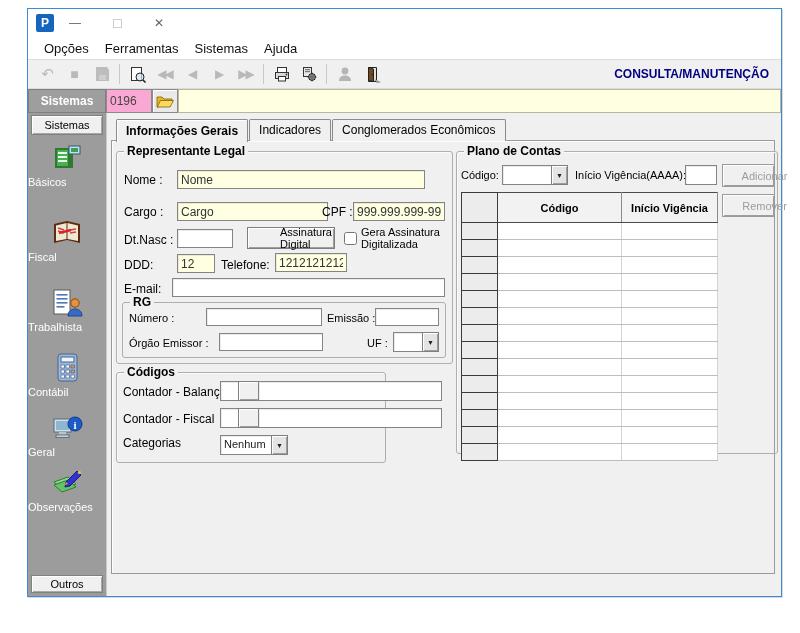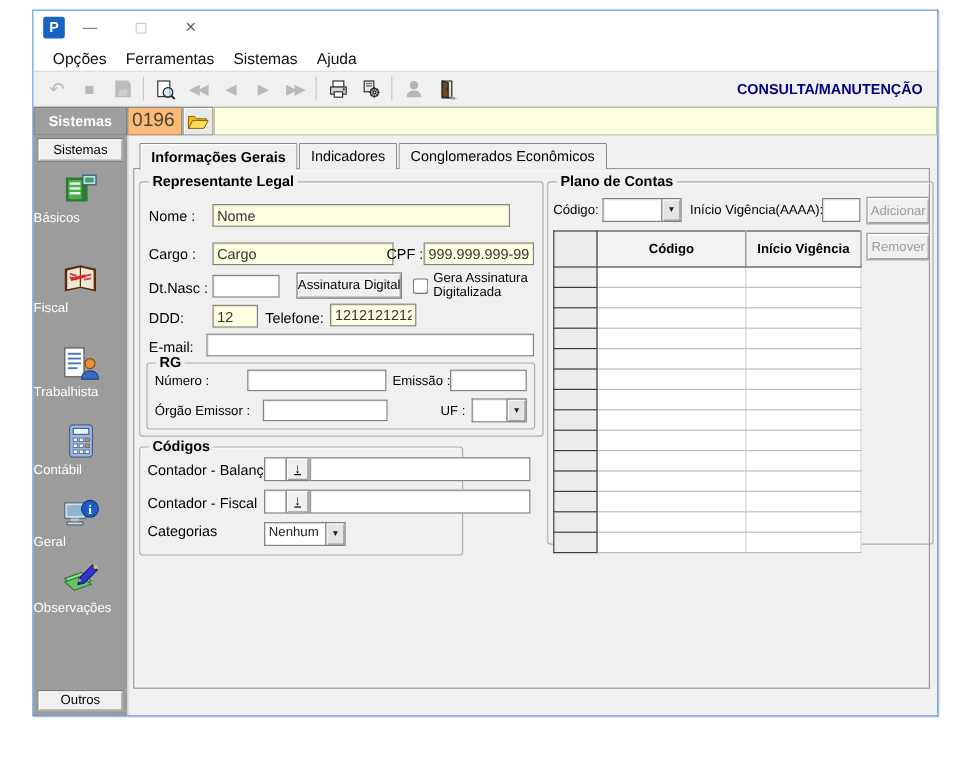--- a/index.html
+++ b/index.html
@@ -29,21 +29,21 @@
   .tbtn { width:27px; height:24px; display:flex; align-items:center; justify-content:center; }
   .tsep { width:1px; height:20px; background:#c8c8c8; margin:0 4px; }
   .glyph-disabled { color:#b9b9b9; }
   .nav { font-size:12px; letter-spacing:-2px; }
   .modelabel { margin-left:auto; font-size:12px; font-weight:bold; color:#000080; padding-right:6px; white-space:nowrap; }
 
   
   .empresabar { height:24px; display:flex; align-items:stretch; flex:none; background:#f0f0f0; }
   .emp-label { width:78px; background:#9e9e9e; border:1px solid #808080; color:#fff; font-weight:bold; font-size:12px;
                display:flex; align-items:center; justify-content:center; }
-  .emp-code { width:46px; font-size:16px; color:#444; border:1px solid #8a8a8a; background:#fdba74; padding:2px 3px; }
+  .emp-code { width:46px; font-size:12px; color:#444; border:1px solid #8a8a8a; background:#f9a8d4; padding:2px 3px; }
   .emp-folder { width:26px; background:#e9e9e9; border:1px solid #8a8a8a; box-shadow:inset 1px 1px 0 #fff;
                 display:flex; align-items:center; justify-content:center; }
   .emp-strip { flex:1; background:#ffffe1; border:1px solid #b9b99a; }
 
   
   .bodyrow { flex:1; display:flex; min-height:0; }
   .sidebar { width:78px; background:#9c9c9c; position:relative; flex:none; }
   .sbbtn { position:absolute; left:3px; width:72px; height:20px; background:#f0f0f0; border:1px solid #808080;
            box-shadow:inset 1px 1px 0 #fff, inset -1px -1px 0 #a8a8a8; font-size:11px; color:#000;
            display:flex; align-items:center; justify-content:center; }
@@ -67,21 +67,21 @@
   .grp > .legend { position:absolute; top:-8px; left:7px; background:#f0f0f0; padding:0 3px;
                    font-size:12px; font-weight:bold; color:#000; line-height:14px; }
 
   .lbl { position:absolute; font-size:12px; color:#000; white-space:nowrap; }
   .lbl-s { font-size:11px; }
   .fld { position:absolute; border:1px solid #848484; background:#fff; font-size:12px; color:#333;
          padding:1px 3px; font-family:"Liberation Sans", sans-serif; box-shadow:inset 1px 1px 0 rgba(0,0,0,0.08); }
   .fld.hl { background:#ffffe1; }
   .btn3d { position:absolute; background:#f0f0f0; border:1px solid #7f7f7f; font-size:11px; color:#000;
            box-shadow:inset 1px 1px 0 #fff, inset -1px -1px 0 #9e9e9e;
-           display:flex; align-items:center; justify-content:center; font-family:"Liberation Sans", sans-serif; }
+           display:flex; align-items:center; justify-content:center; font-family:"Liberation Sans", sans-serif;padding-left:32px; }
   .btn3d.disabled { color:#9c9c9c; border-color:#9a9a9a; }
   .cb { position:absolute; width:13px; height:13px; border:1px solid #555; background:#fff; }
   .combo { position:absolute; display:flex; height:20px; }
   .combo .val { flex:1; background:#fff; border:1px solid #848484; border-right:none; font-size:11px;
                 color:#222; padding:2px 3px; box-shadow:inset 1px 1px 0 rgba(0,0,0,0.08); }
   .combo .cbtn { width:17px; background:#e4e4e4; border:1px solid #7f7f7f; font-size:7px; color:#222;
                  display:flex; align-items:center; justify-content:center;
                  box-shadow:inset 1px 1px 0 #fff, inset -1px -1px 0 #9e9e9e; }
   .lookup { width:20px; height:20px; font-size:11px; font-weight:bold; }
   .lookup span { text-decoration:underline; }

